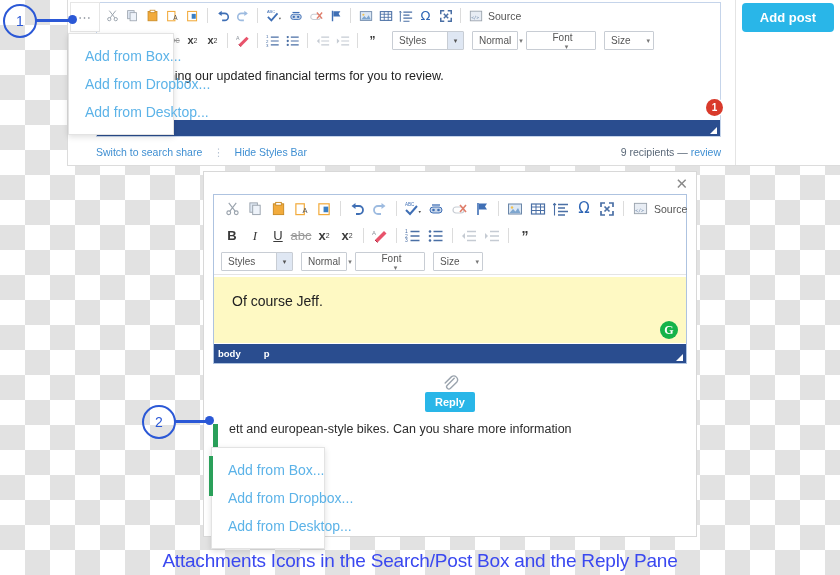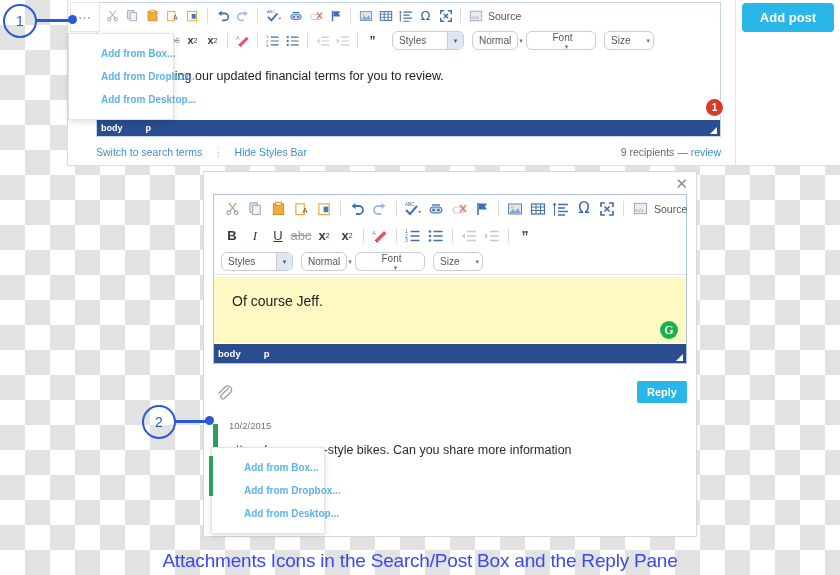--- a/index.html
+++ b/index.html
@@ -73,21 +73,21 @@
   .fmt.i { font-style: italic; font-weight: normal; font-family: "Liberation Serif", serif;}
   .fmt.u { text-decoration: underline; font-weight: normal;}
   .fmt.s { text-decoration: line-through; font-weight: normal; font-size: 9px; color:#9a9a9a;}
   .fmt.sub, .fmt.sup { font-weight: bold; font-size: 11px; }
   .fmt.sub sub, .fmt.sup sup { font-size: 7px; font-weight: normal;}
 
   .sel {
     height: 19px; border: 1px solid #c8cdd4; background: #fff;
     display: inline-flex; align-items: center; justify-content: space-between;
     font-size: 10px; color: #555; padding: 0 3px 0 6px; margin-right: 7px;
-    border-radius: 6px;
+    border-radius: 1px;
   }
   .sel .cap { white-space: nowrap; }
   .sel .arw { font-size: 7px; color: #777; margin-left: 8px; }
   .sel.styles { width: 72px; padding-right: 0;}
   .sel.styles .arwbox {
     width: 16px; height: 17px; background: #dfe7f3; border-left: 1px solid #c8cdd4;
     display: flex; align-items: center; justify-content: center; font-size: 7px; color:#555;
   }
   .sel.normal { width: 46px; }
   .sel.font { width: 70px; flex-direction: column; }
@@ -141,23 +141,22 @@
 
   
   .attach-menu {
     position: absolute; background: #fff;
     border: 1px solid #e3e3e3;
     box-shadow: 0 2px 6px rgba(0,0,0,.13);
     padding: 8px 0;
     z-index: 40;
   }
   .attach-menu .item {
-    font-size: 10px; color: #5cb3e8; padding: 6px 32px; white-space: nowrap;
+    font-size: 14px; color: #5cb3e8; padding: 6px 16px; white-space: nowrap;
     cursor: pointer;
-    font-weight: bold;
   }
   #post-attach-menu { left: 68px; top: 33px; width: 106px; }
   #reply-attach-menu { left: 211px; top: 447px; width: 114px; }
   #reply-attach-menu::before {
     content: ""; position: absolute; left: -3px; top: 8px;
     width: 4px; height: 40px; background: #2aa05a;
   }
 
   
   #reply-panel {
@@ -182,21 +181,21 @@
   #grammarly {
     position: absolute; right: 8px; bottom: 24px;
     width: 18px; height: 18px; border-radius: 50%;
     background: #15b34a; color: #fff; font-size: 12px; font-weight: bold;
     display: flex; align-items: center; justify-content: center;
     font-family: "Liberation Serif", serif;
   }
   #reply-editor .elembar { height: 19px; font-size: 9.5px; }
   #reply-actions {
     position: absolute; left: 9px; right: 9px; top: 200px; height: 40px;
-    display: flex; align-items: center; justify-content: space-between;
+    display: flex; align-items: center; justify-content: space-between; flex-direction: column;
   }
   #reply-btn {
     width: 50px; height: 22px; background: #29b6e8; color: #fff;
     font-size: 11px; font-weight: bold; border-radius: 2px;
     display: flex; align-items: center; justify-content: center; cursor: pointer;
   }
   #clip-icon { width: 22px; height: 22px; display:flex; align-items:center; justify-content:center;}
   #thread {
     position: absolute; left: 9px; right: 9px; top: 248px; bottom: 8px;
     padding-left: 12px;
@@ -445,21 +444,21 @@
         <span>body</span>
         <span>p</span>
         <span class="resize-grip"></span>
       </div>
     </div>
 
     <div id="badge1">1</div>
 
     <div id="post-footer">
       <div>
-        <span class="lnk">Switch to search terms</span>
+        <span class="lnk">Switch to search share</span>
         <span class="dotsep">⋮</span>
         <span class="lnk">Hide Styles Bar</span>
       </div>
       <div class="right">
         <span>9 recipients — </span><span class="lnk">review</span>
       </div>
     </div>
   </div>
 
   <div id="addpost-area">
@@ -682,21 +681,20 @@
     <span id="clip-icon">
       <svg width="17" height="17" viewBox="0 0 16 16">
           <path d="M11.5 4 L5 10.5 a2.1 2.1 0 0 0 3 3 L14 7.5 a3.6 3.6 0 0 0 -5 -5 L3 8.5" fill="none" stroke="#9aa3ad" stroke-width="1.3" stroke-linecap="round"></path>
         </svg>
     </span>
     <span id="reply-btn">Reply</span>
   </div>
 
   <div id="thread">
     <span class="green-bar"></span>
-    <div class="date">10/2/2015</div>
     <div class="msg">ett and european-style bikes. Can you share more information</div>
   </div>
 </div>
 
 <div class="attach-menu" id="reply-attach-menu">
   <div class="item">Add from Box...</div>
   <div class="item">Add from Dropbox...</div>
   <div class="item">Add from Desktop...</div>
 </div>
 

